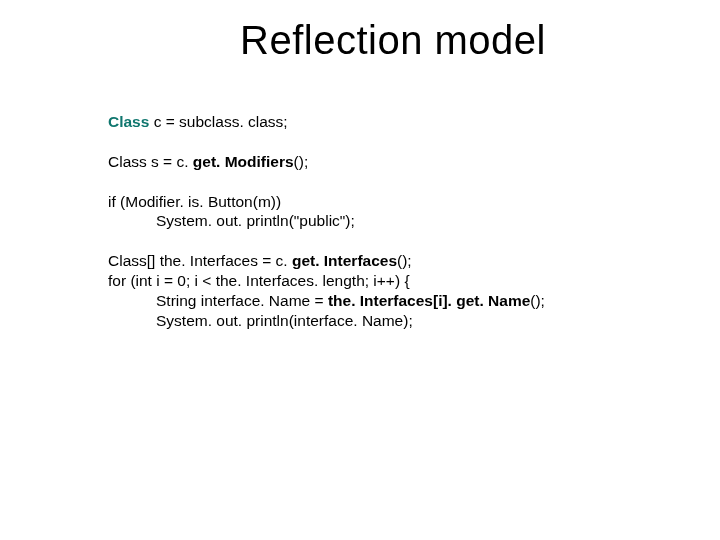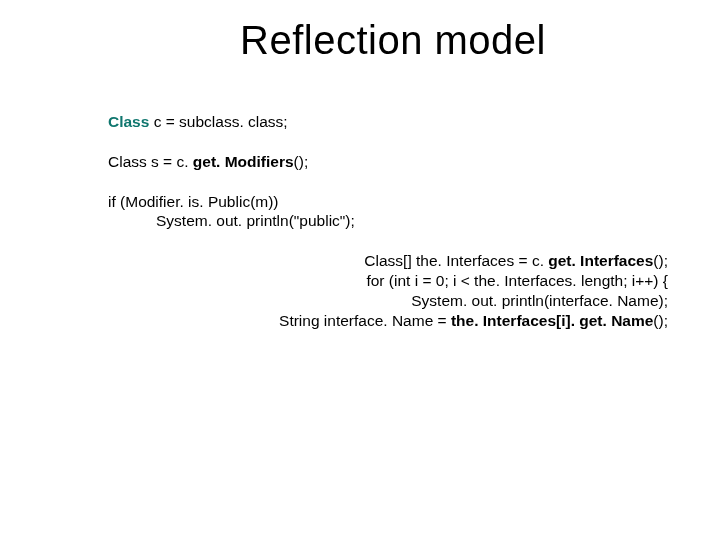--- a/index.html
+++ b/index.html
@@ -32,21 +32,21 @@
     position: absolute;
     top: 112px;
     left: 108px;
     width: 560px;
     font-size: 15.5px;
     line-height: 1.28;
   }
   .para {
     margin-bottom: 20px;
   }
-  .para:last-child { margin-bottom: 0; text-align: right; }
+  .para:last-child { margin-bottom: 0; }
   .bold { font-weight: 700; }
   .red { color: #0f766e; font-weight: 700; }
   .indent { padding-left: 48px; }
 </style>
 </head>
 <body>
 
 <div class="slide">
 
   <div class="title">Reflection model</div>
@@ -59,29 +59,29 @@
       </div>
     </div>
 
     <div class="para">
       <div>
         <span>Class s = c. </span><span class="bold">get. Modifiers</span><span>();</span>
       </div>
     </div>
 
     <div class="para">
-      <div>if (Modifier. is. Public(m))</div>
+      <div>if (Modifier. is. Button(m))</div>
       <div class="indent">System. out. println("public");</div>
     </div>
 
     <div class="para">
       <div>
         <span>Class[] the. Interfaces = c. </span><span class="bold">get. Interfaces</span><span>();</span>
       </div>
       <div>for (int i = 0; i &lt; the. Interfaces. length; i++) {</div>
-      <div class="indent">System. out. println(interface. Name);</div>
       <div class="indent">
         <span>String interface. Name = </span><span class="bold">the. Interfaces[i]. get. Name</span><span>();</span>
       </div>
+      <div class="indent">System. out. println(interface. Name);</div>
     </div>
 
   </div>
 </div>
 
 </body></html>

